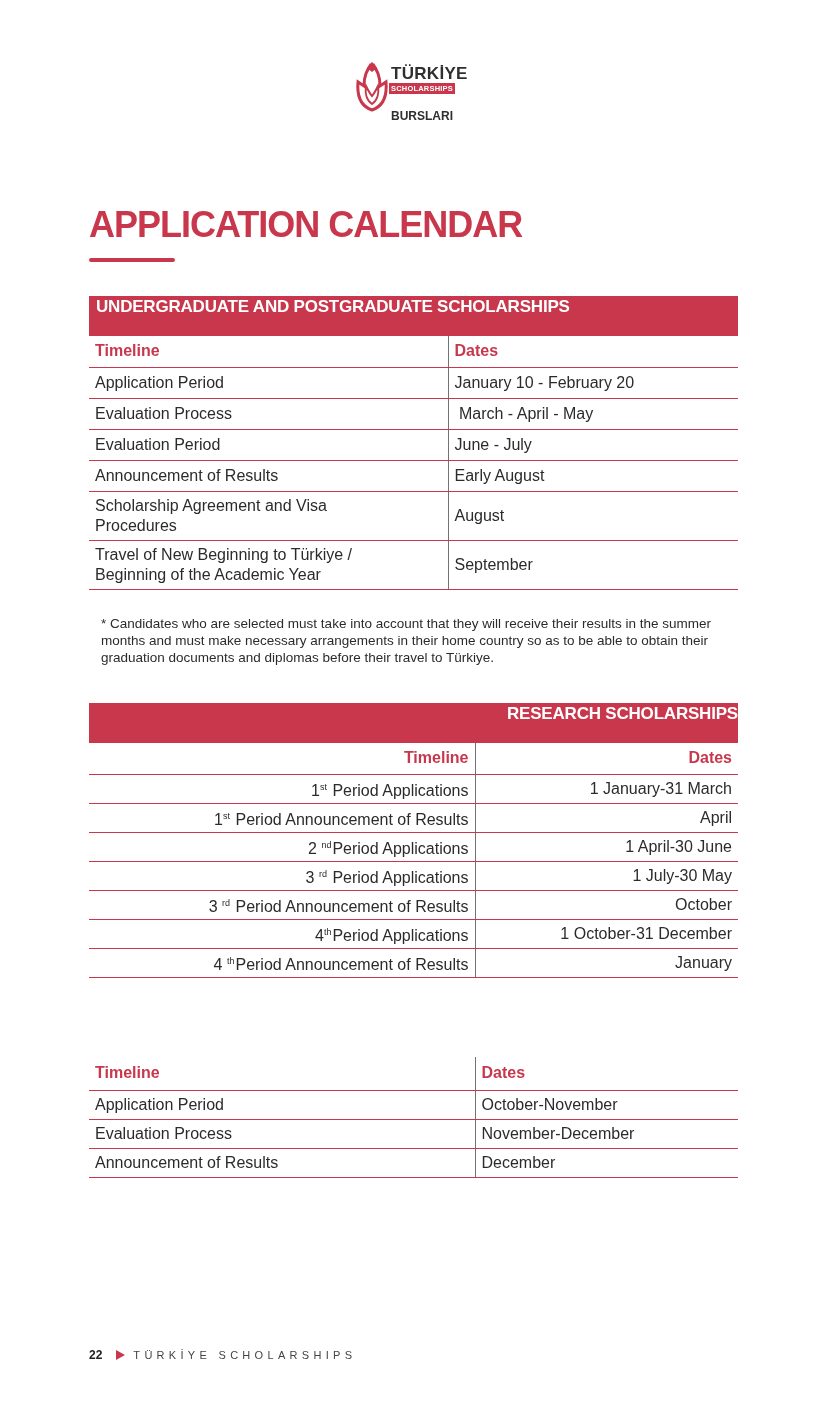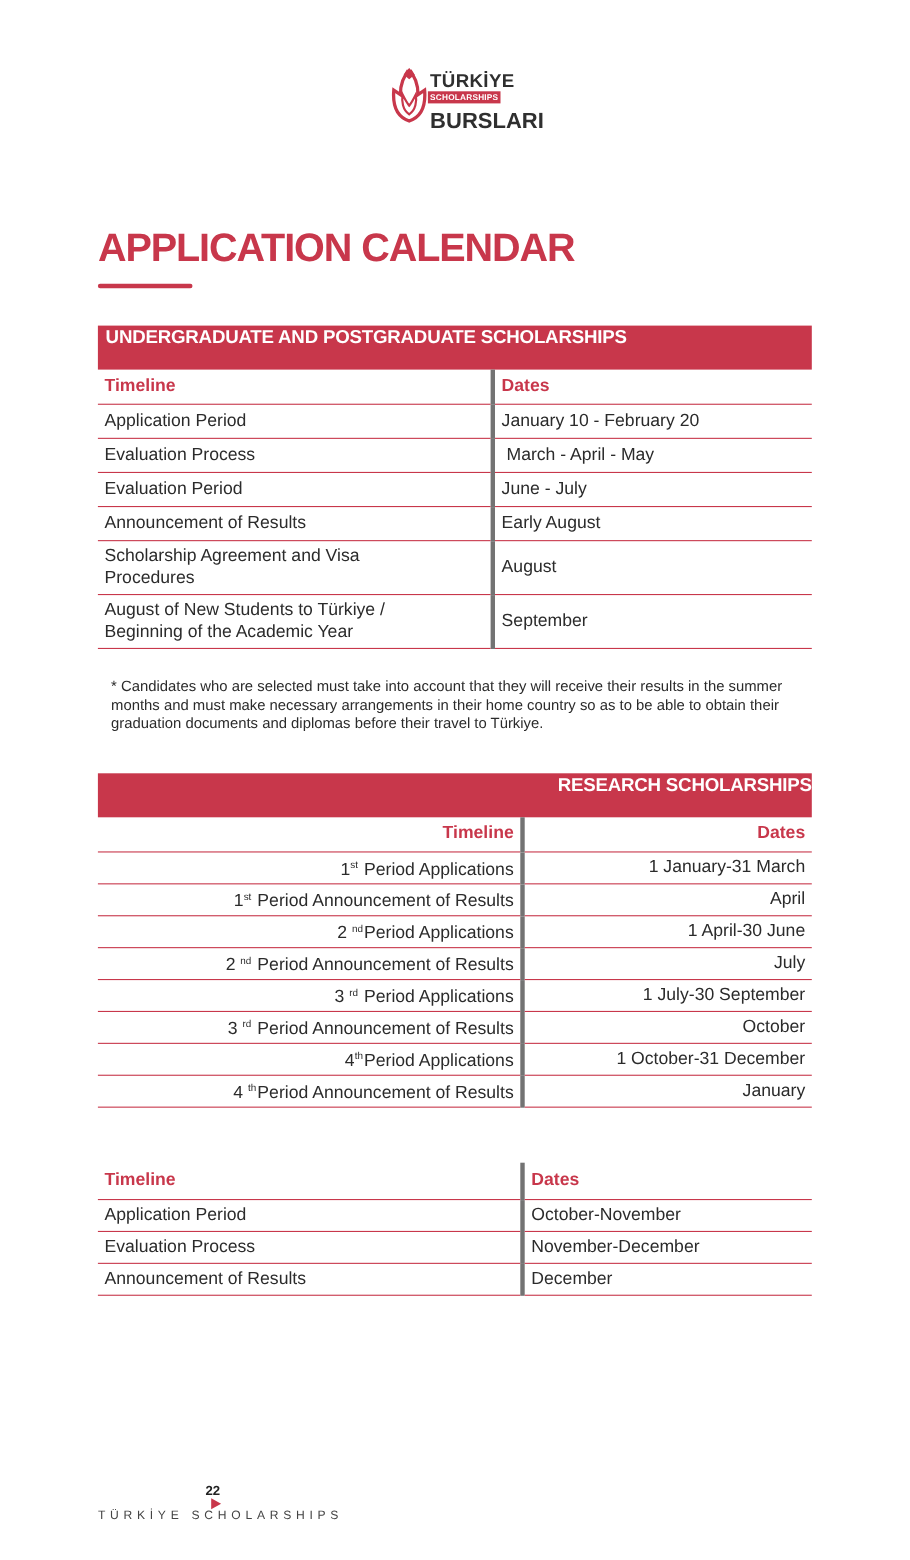--- a/index.html
+++ b/index.html
@@ -4,42 +4,42 @@
 <style>
   html, body { margin: 0; padding: 0; background: #ffffff; }
   body {
     width: 827px; height: 1418px; position: relative; overflow: hidden;
     font-family: "Liberation Sans", sans-serif; color: #2b2b2b;
   }
   .logo { position: absolute; left: 355px; top: 60px; width: 120px; height: 52px; }
   .logo svg { position: absolute; left: 0; top: 0; }
   .logo .t1 { position: absolute; left: 36px; top: 4px; font-weight: bold; font-size: 17px; color: #2f2f2f; letter-spacing: 0.3px; }
   .logo .t2 { position: absolute; left: 34px; top: 23px; background: #c8374b; color: #fff; font-size: 7.5px; font-weight: bold; padding: 1px 2px; letter-spacing: 0.2px; }
-  .logo .t3 { position: absolute; left: 36px; top: 39px; font-weight: bold; font-size: 20px; color: #2f2f2f; }
+  .logo .t3 { position: absolute; left: 36px; top: 49px; font-weight: bold; font-size: 12px; color: #2f2f2f; }
 
   .page-title {
     position: absolute; left: 89px; top: 204px; margin: 0;
     font-weight: bold; font-size: 36px; color: #c8374b; letter-spacing: -1px;
   }
   .title-rule { position: absolute; left: 89px; top: 258px; width: 86px; height: 4px; background: #c8374b; border-radius: 2px; }
 
   .section { position: absolute; left: 89px; width: 649px; }
   .section-head {
     background: #c8374b; color: #fff; font-weight: bold; font-size: 17px;
     height: 40px; line-height: 22px; padding-left: 7px; letter-spacing: -0.2px;
   }
   table { border-collapse: collapse; width: 100%; table-layout: fixed; }
   td { border-bottom: 1px solid #c8374b; padding: 0 6px; font-size: 16px; color: #2b2b2b; vertical-align: middle; line-height: 20px; }
-  td.c2 { border-left: 4px solid #737373; }
+  td.c2 { border-left: 1px solid #737373; }
   tr.hdr td { color: #c8374b; font-weight: bold; font-size: 16px; }
   sup { font-size: 9px; vertical-align: 6px; margin-right: 1px; }
 
   .note { position: absolute; left: 89px; top: 603px; width: 650px; font-size: 13.5px; line-height: 17px; color: #2b2b2b; }
 
-  .footer { position: absolute; left: 89px; top: 1348px; font-size: 11px; color: #555; display: flex; align-items: center; flex-direction: column; }
+  .footer { position: absolute; left: 89px; top: 1348px; font-size: 11px; color: #555; display: flex; align-items: center; }
   .footer .pg { font-weight: bold; color: #222; font-size: 12px; margin-right: 14px; }
   .footer .arrow { width: 0; height: 0; border-left: 9px solid #c8374b; border-top: 5px solid transparent; border-bottom: 5px solid transparent; margin-right: 8px; }
   .footer .brand { letter-spacing: 4.3px; color: #444; }
 </style>
 </head>
 <body>
 
 <div class="logo">
   <svg width="34" height="52" viewBox="0 0 34 52">
     <path d="M17 50 C5 46 2 34 3 22 L9 26 C9 14 13 8 17 4 C21 8 25 14 25 26 L31 22 C32 34 29 46 17 50 Z" fill="none" stroke="#c8374b" stroke-width="3"></path>
@@ -80,21 +80,21 @@
     </tr>
     <tr style="height:31px">
       <td>Announcement of Results</td>
       <td class="c2">Early August</td>
     </tr>
     <tr style="height:49px">
       <td style="padding-right:70px">Scholarship Agreement and Visa Procedures</td>
       <td class="c2">August</td>
     </tr>
     <tr style="height:49px">
-      <td style="padding-right:50px">August of New Students to Türkiye / Beginning of the Academic Year</td>
+      <td style="padding-right:50px">Travel of New Beginning to Türkiye / Beginning of the Academic Year</td>
       <td class="c2">September</td>
     </tr>
   </tbody>
     </table>
 </div>
 
 <p class="note" style="margin:12px">* Candidates who are selected must take into account that they will receive their results in the summer months and must make necessary arrangements in their home country so as to be able to obtain their graduation documents and diplomas before their travel to Türkiye.</p>
 
 <div class="section" style="top:703px;text-align:right;">
   <div class="section-head">RESEARCH SCHOLARSHIPS</div>
@@ -114,26 +114,22 @@
     </tr>
     <tr style="height:29px">
       <td><span>1</span><sup>st</sup> <span>Period Announcement of Results</span></td>
       <td class="c2">April</td>
     </tr>
     <tr style="height:29px">
       <td><span>2</span> <sup>nd</sup><span>Period Applications</span></td>
       <td class="c2">1 April-30 June</td>
     </tr>
     <tr style="height:29px">
-      <td><span>2</span> <sup>nd</sup> <span>Period Announcement of Results</span></td>
-      <td class="c2">July</td>
-    </tr>
-    <tr style="height:29px">
       <td><span>3</span> <sup>rd</sup> <span>Period Applications</span></td>
-      <td class="c2">1 July-30 September</td>
+      <td class="c2">1 July-30 May</td>
     </tr>
     <tr style="height:29px">
       <td><span>3</span> <sup>rd</sup> <span>Period Announcement of Results</span></td>
       <td class="c2">October</td>
     </tr>
     <tr style="height:29px">
       <td><span>4</span><sup>th</sup><span>Period Applications</span></td>
       <td class="c2">1 October-31 December</td>
     </tr>
     <tr style="height:29px">

